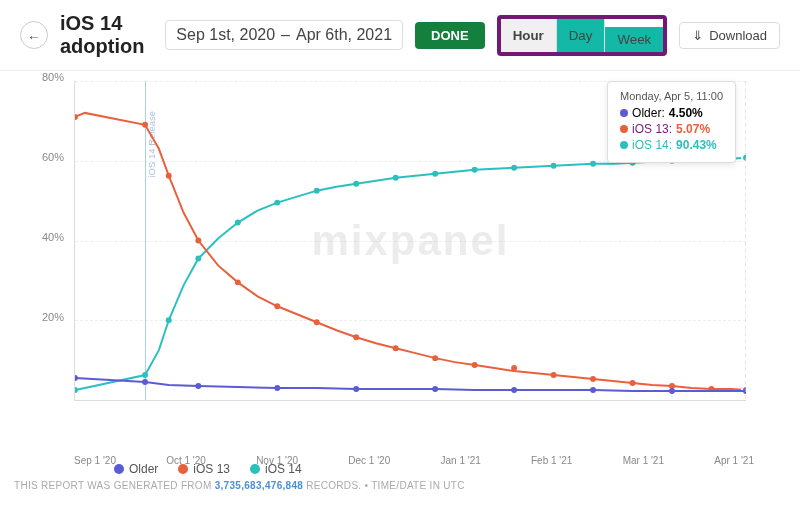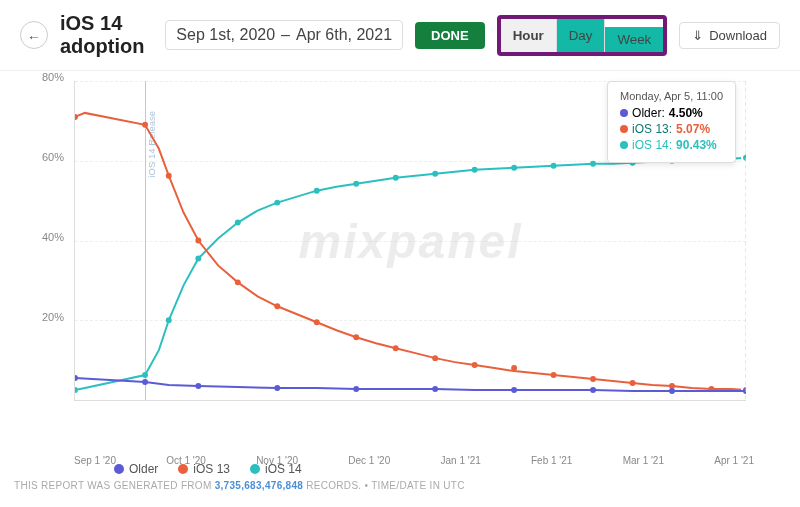--- a/index.html
+++ b/index.html
@@ -116,27 +116,26 @@
       position: absolute;
       left: 0;
       right: 0;
       border-top: 1px dashed #eee;
     }
     .watermark {
       position: absolute;
       top: 50%;
       left: 50%;
       transform: translate(-50%, -50%);
-      font-size: 48px;
+      font-size: 42px;
       font-weight: 700;
       color: rgba(180,180,180,0.25);
       letter-spacing: 2px;
       pointer-events: none;
       user-select: none;
-      font-style: italic;
     }
     .tooltip-box {
       position: absolute;
       right: 10px;
       top: 0px;
       background: #fff;
       border: 1px solid #ddd;
       border-radius: 4px;
       padding: 8px 12px;
       font-size: 12px;
@@ -430,21 +429,21 @@
 
     <div class="tooltip-box">
       <div class="tooltip-title">Monday, Apr 5, 11:00</div>
       <div class="tooltip-row">
         <span class="tooltip-dot" style="background:#5B5BD6;"></span>
         <span>Older:</span>
         <span style="font-weight:600;">4.50%</span>
       </div>
       <div class="tooltip-row">
         <span class="tooltip-dot" style="background:#E8603C;"></span>
-        <span style="color:#0f766e;">iOS 13:</span>
+        <span style="color:#701a75;">iOS 13:</span>
         <span style="font-weight:600;color:#E8603C;">5.07%</span>
       </div>
       <div class="tooltip-row">
         <span class="tooltip-dot" style="background:#2BBFBF;"></span>
         <span style="color:#2BBFBF;">iOS 14:</span>
         <span style="font-weight:600;color:#2BBFBF;">90.43%</span>
       </div>
     </div>
   </div>
 

